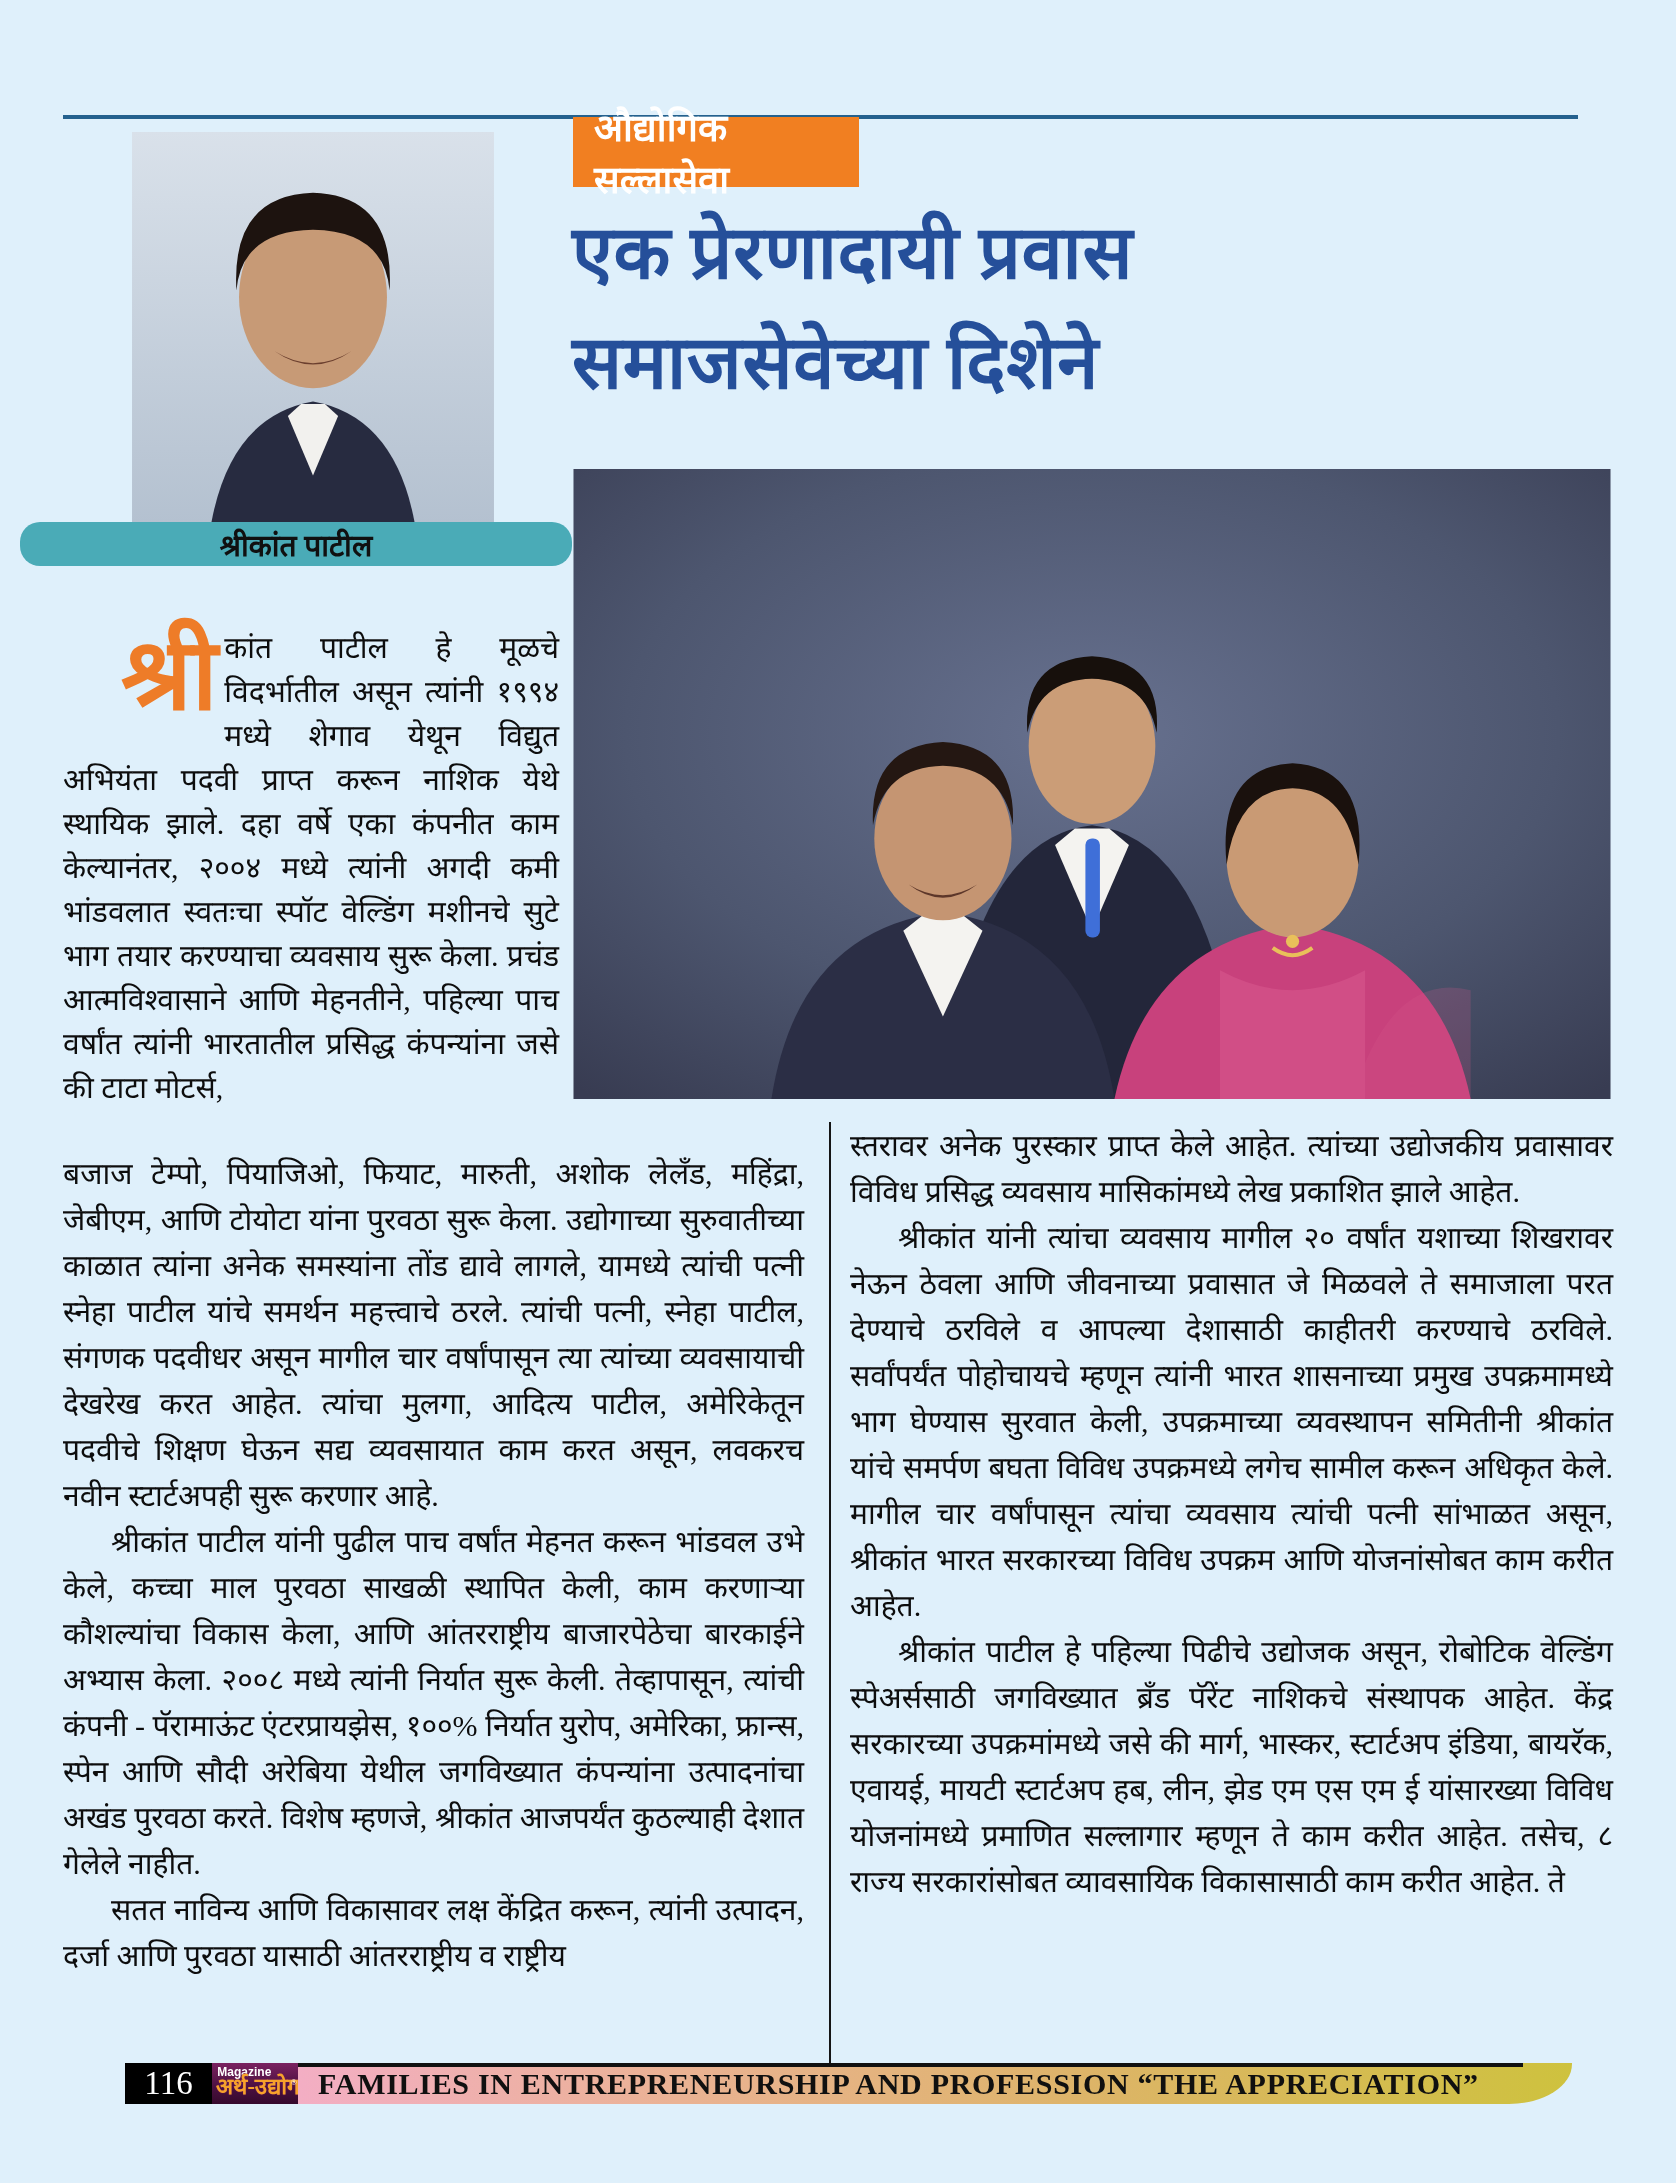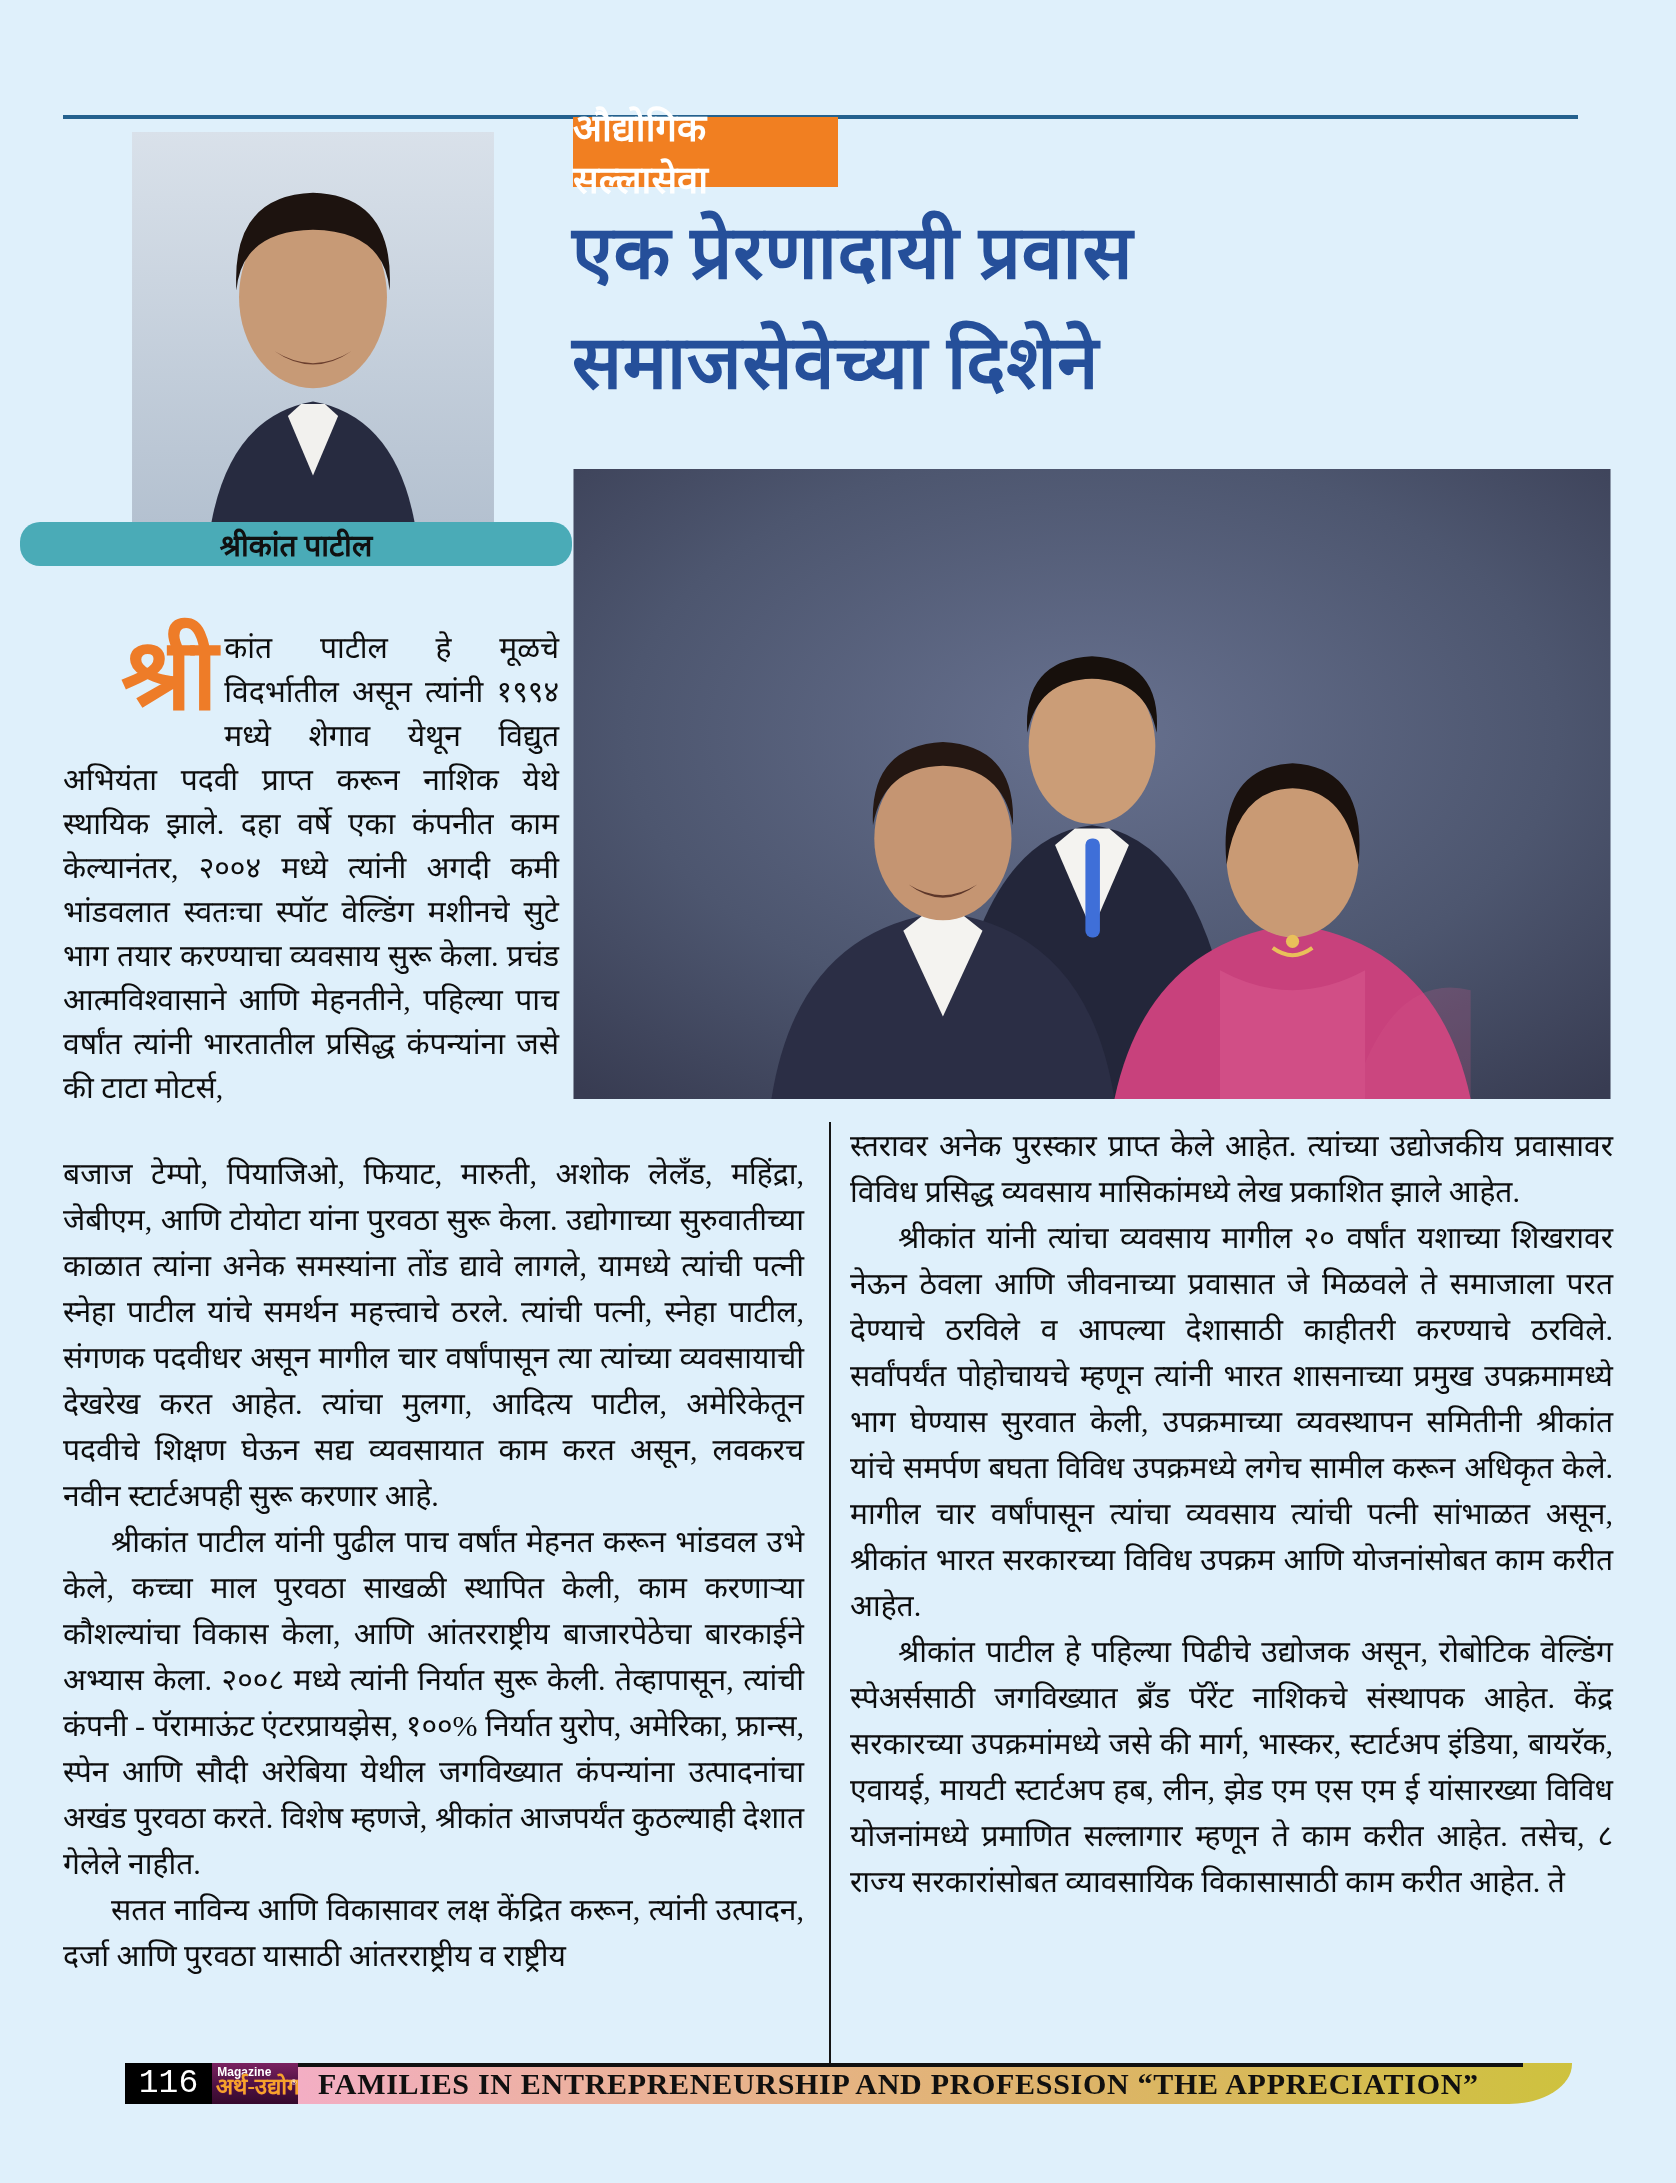--- a/index.html
+++ b/index.html
@@ -6,21 +6,21 @@
   .page{
     position:relative; width:1676px; height:2183px;
     background:#dff0fb; overflow:hidden;
     font-family:"Liberation Serif","DejaVu Serif",serif;
     color:#0d0d0d;
   }
   .top-rule{position:absolute; left:63px; top:115px; width:1515px; height:4px; background:#24618e;}
   .category-badge{
     position:absolute; left:573px; top:117px; width:265px; height:70px;
     background:#f17f21; color:#ffffff; font-weight:700; font-size:38px;
-    display:flex; align-items:center; justify-content:center;
+    display:flex; align-items:center; justify-content:center;padding-left:21px;
   }
   .main-title{
     position:absolute; left:572px; top:198px; width:950px;
     color:#254f9a; font-weight:700; font-size:74px; line-height:110px;
     letter-spacing:0.7px;
   }
   .portrait{
     position:absolute; left:132px; top:132px; width:362px; height:391px;
     overflow:hidden;
   }
@@ -56,21 +56,21 @@
   .col-divider{
     position:absolute; left:829px; top:1122px; width:2px; height:942px;
     background:#151515;
   }
   .footer{
     position:absolute; left:125px; top:2063px; width:1447px; height:41px;
     display:flex; align-items:stretch;
   }
   .page-number-box{
     width:87px; background:#000000; color:#ffffff;
-    font-family:Liberation Mono, monospace;
+    font-family:Liberation Serif, serif;
     font-size:33px; display:flex; align-items:center; justify-content:center;
     flex:0 0 auto;
   }
   .magazine-logo{
     width:86px; flex:0 0 auto; position:relative;
     background:linear-gradient(180deg,#7a2160 0%,#4a1040 60%,#35092c 100%);
     overflow:hidden;
   }
   .magazine-logo .mag-label{
     position:absolute; left:5.3px; top:2px; color:#ffffff;

